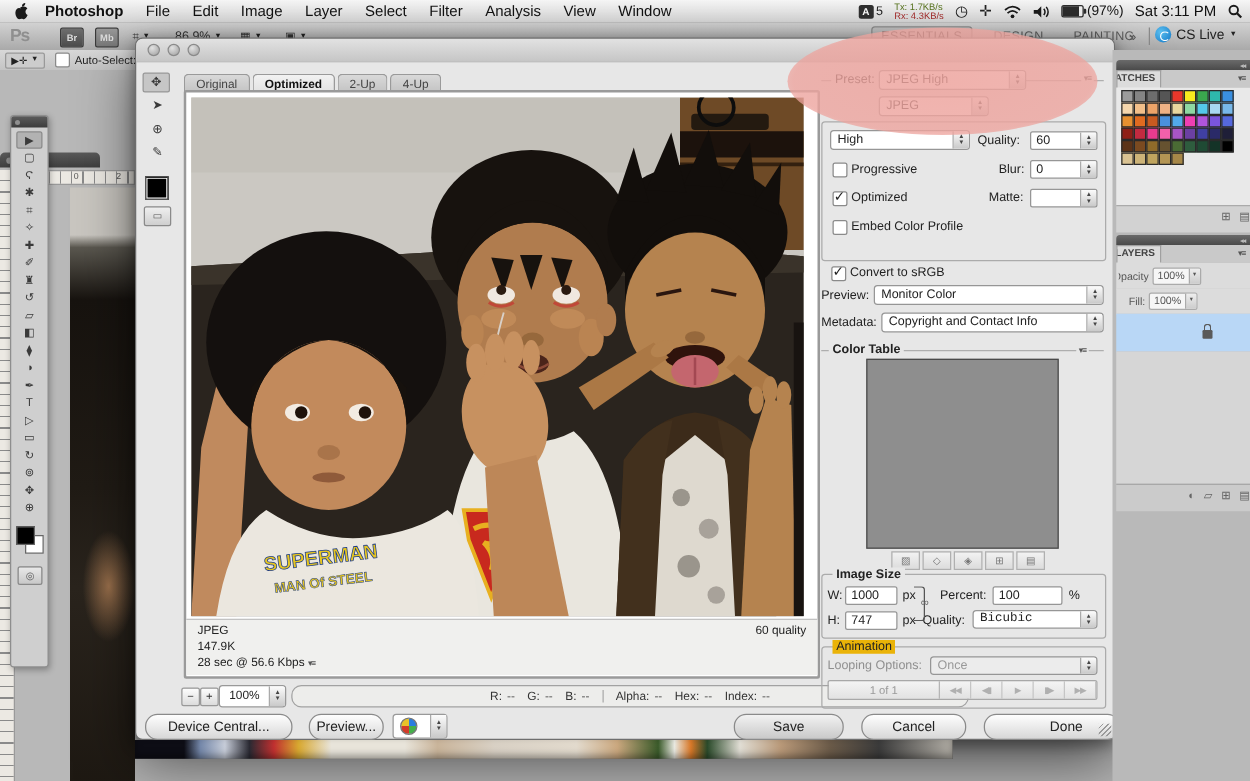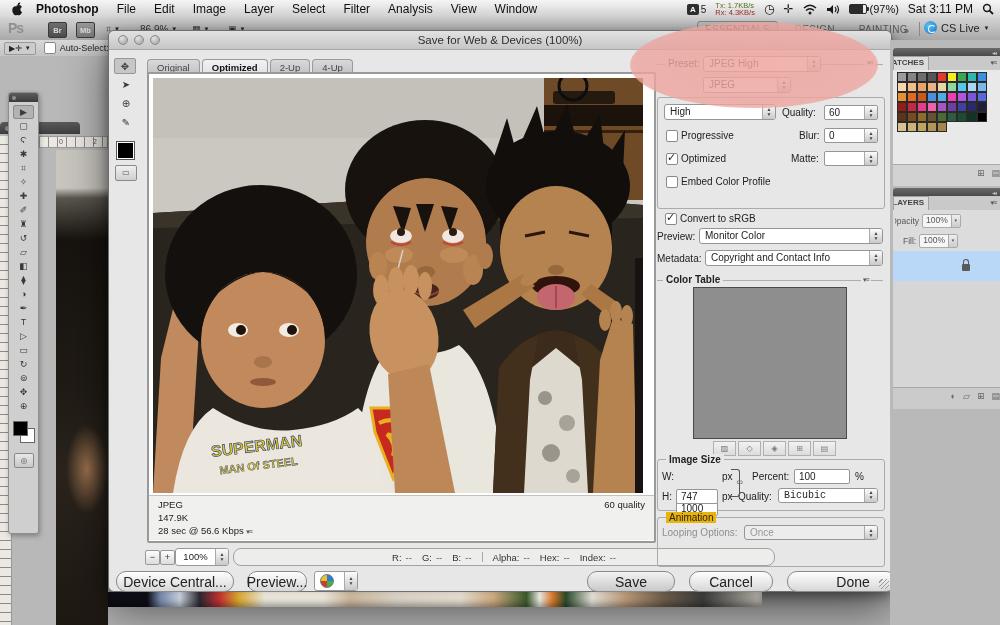--- a/index.html
+++ b/index.html
@@ -113,21 +113,21 @@
   .stepper{width:12px;background:linear-gradient(#fcfcfc,#c9c9c9);border-left:1px solid #aaa;display:flex;flex-direction:column;
            align-items:center;justify-content:center;color:#444;flex:none;}
   .stepper::before{content:"▲";font-size:5px;line-height:5px;}
   .stepper::after{content:"▼";font-size:5px;line-height:5px;}
   .rgbbox{position:absolute;left:124px;top:1px;width:540px;height:16px;border:1px solid #a2a2a2;border-radius:8px;
           background:#ededeb;display:flex;align-items:center;justify-content:center;gap:10px;font-size:9.5px;}
   .sb-label{color:#333;} .sb-val{color:#555;margin-left:-6px;}
   .rgbbox .sep{width:1px;height:10px;background:#aaa;}
 
   .footer-btn{position:absolute;height:19px;border:1px solid #8a8a8a;border-radius:10px;
-              background:linear-gradient(#fefefe,#d7d7d7);font-size:14px;color:#222;
+              background:linear-gradient(#fefefe,#d7d7d7);font-size:11px;color:#222;
               display:flex;align-items:center;justify-content:center;}
   .browserbox{position:absolute;left:205px;top:540px;width:42px;height:18px;border:1px solid #999;border-radius:3px;
               background:#fff;display:flex;align-items:center;}
   .globe{width:12px;height:12px;border-radius:50%;margin-left:5px;flex:1 0 auto;max-width:12px;
          background:conic-gradient(#2a7de0 0 25%,#45b04a 25% 50%,#d23b2a 50% 75%,#e8c22a 75% 100%);
          border:1px solid #777;}
 
   
   .rcol{position:absolute;left:548px;top:0;width:228px;height:560px;font-size:10px;}
   .sectline{position:absolute;border-top:1px solid #aeaeae;}
@@ -334,21 +334,20 @@
     <div class="qmask">◎</div>
   </div>
 
   <div class="abs dialog">
     <div class="titlebar">
       <span class="lights">
         <span class="light"></span>
         <span class="light"></span>
         <span class="light"></span>
       </span>
-      <div class="dlg-title">Save for Web &amp; Devices (100%)</div>
     </div>
 
     <div class="mini-tools" id="mini-tools">
         <span class="tool active">✥</span>
         <span class="tool">➤</span>
         <span class="tool">⊕</span>
         <span class="tool">✎</span>
       </div>
     <div class="mini-swatch"></div>
     <div class="mini-toggle">▭</div>
@@ -574,21 +573,21 @@
           <span class="ctbtn">▨</span>
           <span class="ctbtn">◇</span>
           <span class="ctbtn">◈</span>
           <span class="ctbtn">⊞</span>
           <span class="ctbtn">▤</span>
         </div>
 
       <div class="groupbox" style="left:0px;top:428px;width:226px;height:50px;">
         <span class="lbl" style="left:8px;top:-6px;background:#e7e7e7;padding:0 3px;font-weight:bold;">Image Size</span>
         <span class="lbl" style="left:4px;top:11px;">W:</span>
-        <span class="numbox" style="left:18px;top:9px;width:42px;margin-top:32px;">
+        <span class="numbox" style="left:18px;top:9px;width:42px;">
             <span class="val">1000</span>
           </span>
         <span class="lbl" style="left:64px;top:11px;">px</span>
         <span class="lbl" style="left:4px;top:31px;">H:</span>
         <span class="numbox" style="left:18px;top:29px;width:42px;">
             <span class="val">747</span>
           </span>
         <span class="lbl" style="left:64px;top:31px;">px</span>
         <span class="lbl" style="left:94px;top:11px;">Percent:</span>
         <span class="numbox" style="left:136px;top:9px;width:56px;">
@@ -604,20 +603,30 @@
       <span class="linkwrap" style="left:74px;top:438px;">
           <span>∞</span>
         </span>
 
       <div class="groupbox" style="left:0px;top:486px;width:226px;height:48px;">
         <span class="lbl" style="left:8px;top:-6px;background:#eab308;padding:0 3px;font-weight:normal;">Animation</span>
         <span class="lbl dim" style="left:4px;top:9px;">Looping Options:</span>
         <span class="dd disabled" style="left:86px;top:7px;width:134px;height:15px;">
           <span class="val">Once</span>
           <span class="stepper"></span>
+        </span>
+        <span class="framebar" style="left:4px;top:26px;width:216px;">
+          <span class="fcell">1 of 1</span>
+          <span class="anim-btns" id="anim-btns">
+              <span class="abtn">◀◀</span>
+              <span class="abtn">◀▮</span>
+              <span class="abtn">▶</span>
+              <span class="abtn">▮▶</span>
+              <span class="abtn">▶▶</span>
+            </span>
         </span>
       </div>
     </div>
   </div>
 
   <div class="abs rightdock">
     <div class="panel-head" style="top:8px;">
         <span class="col">◂◂</span>
       </div>
     <div class="panel-tabs" style="top:16px;">

